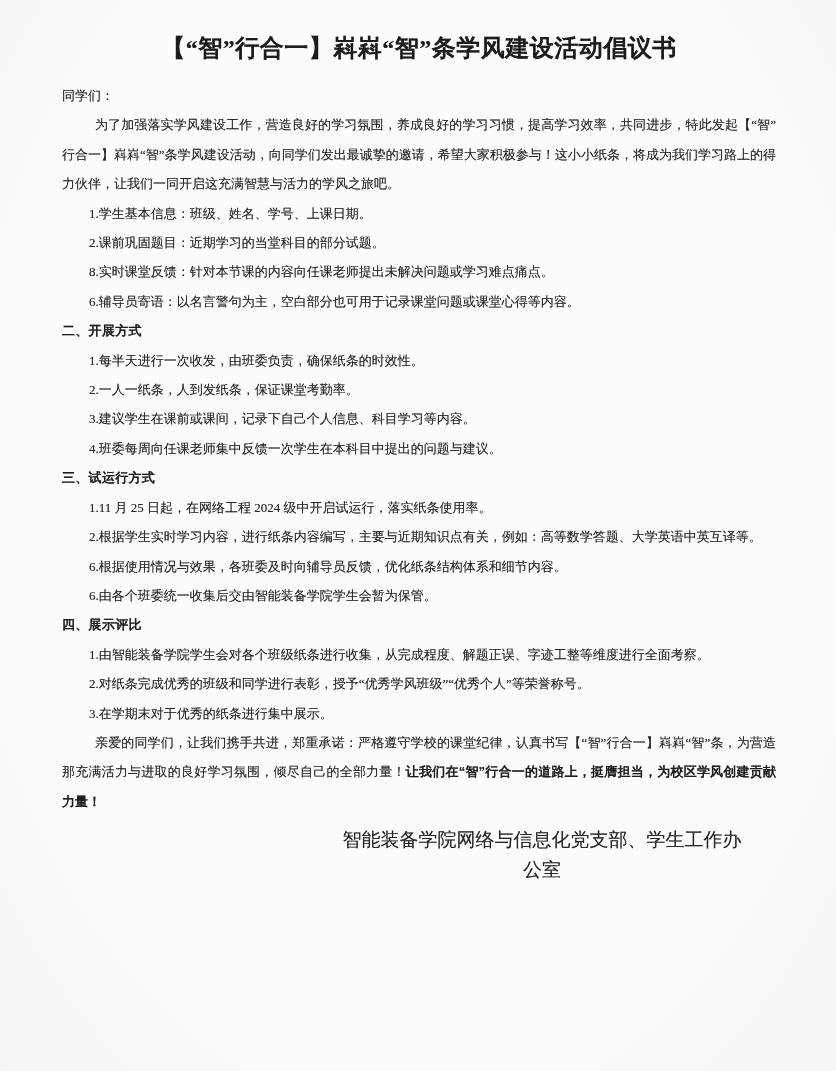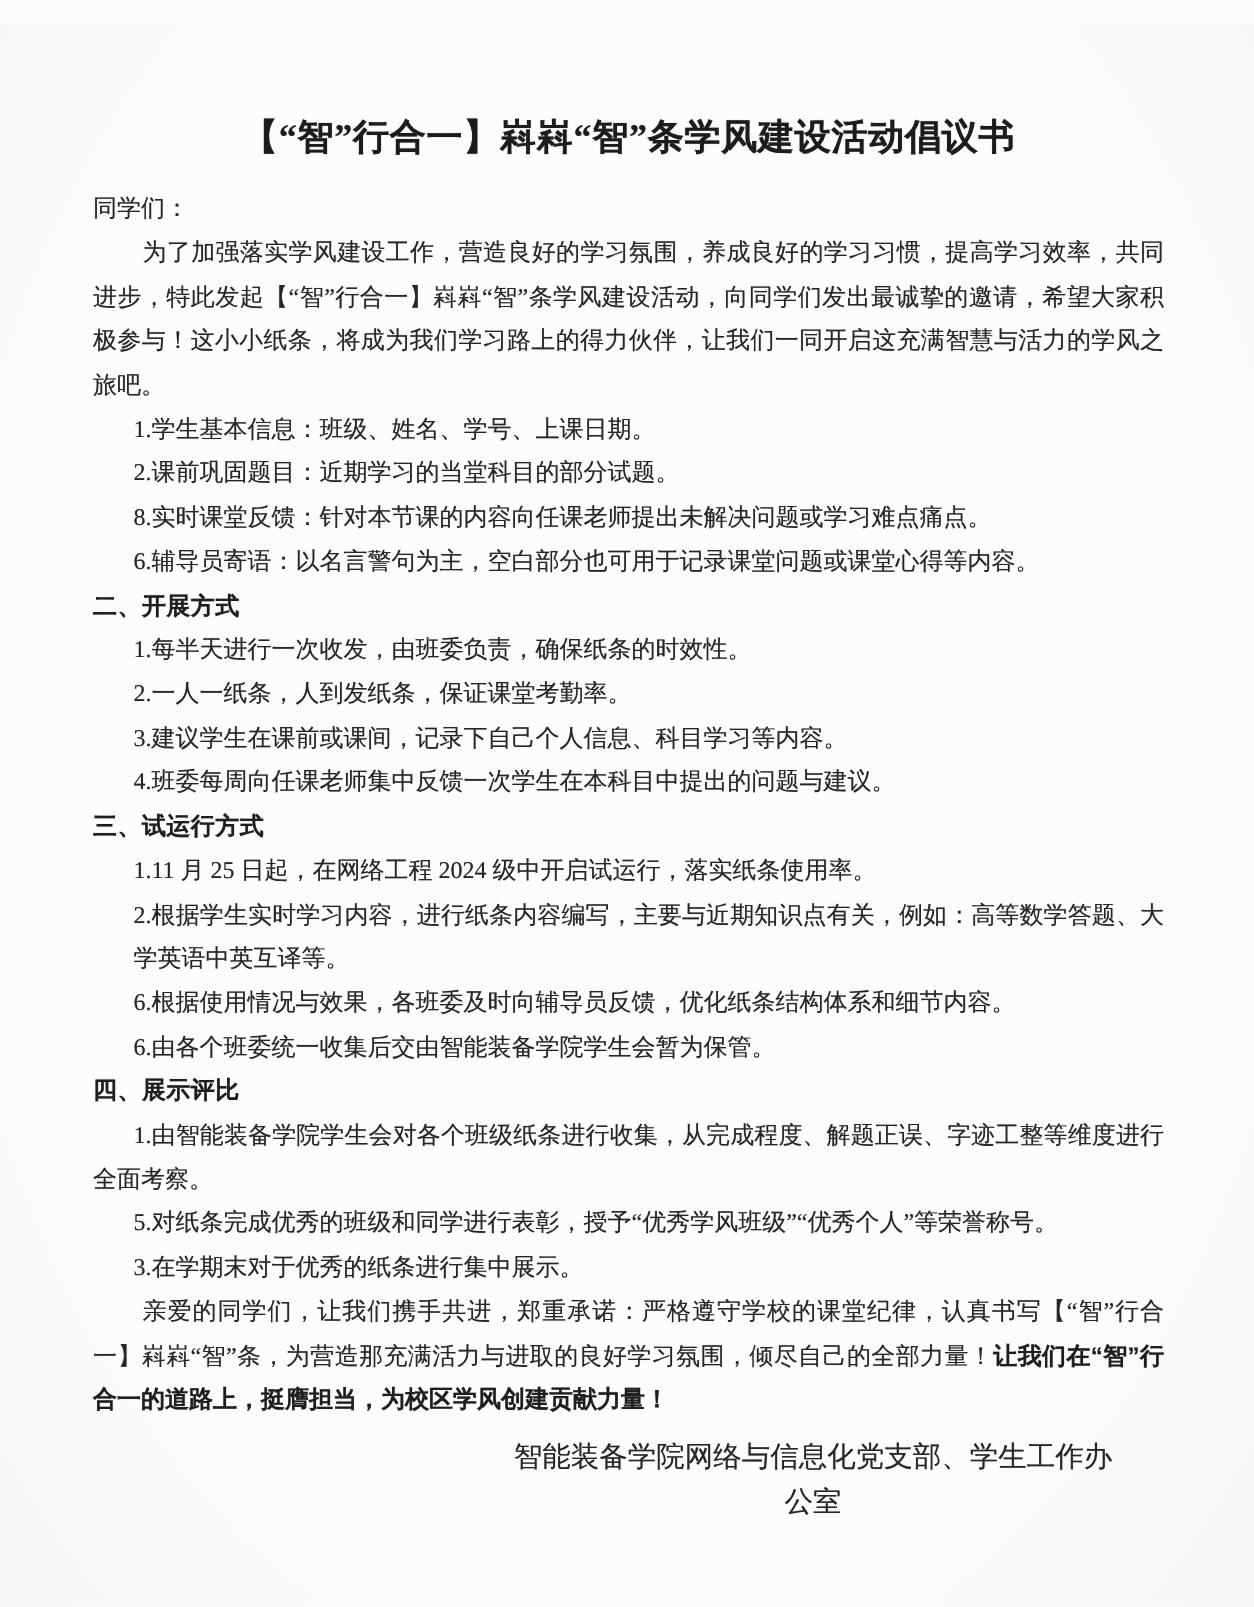--- a/index.html
+++ b/index.html
@@ -13,34 +13,34 @@
   .page {
     position: relative;
     width: 836px; height: 1071px;
     box-sizing: border-box;
     padding: 0 60px 0 62px;
     background:
       radial-gradient(ellipse at 50% 45%, rgba(255,255,255,0) 70%, rgba(120,120,120,0.05) 100%),
       #fcfcfb;
   }
   .doc-title {
-    padding-top: 60px;
-    margin: 16px;
+    padding-top: 32px;
+    margin: 0;
     text-align: center;
     font-size: 24px;
     line-height: 33px;
     font-weight: 700;
     color: #1c1c1c;
     letter-spacing: 0.5px;
     text-shadow: 0 0 0.6px rgba(30,30,30,0.55);
   }
   .content { margin-top: 16px; }
   .content p, .content h2 {
     margin: 0;
-    font-size: 16px;
+    font-size: 13px;
     line-height: 29.4px;
     text-align: justify;
     text-shadow: 0 0 0.5px rgba(40,40,40,0.45);
   }
   .salutation { text-indent: 0; }
   .para { text-indent: 33px; }
   .sec-heading {
     font-family: "Liberation Sans", sans-serif;
     font-weight: 700;
     color: #1e1e1e;
@@ -100,21 +100,21 @@
       <h2 class="sec-heading">三、试运行方式</h2>
       <p class="item">1.11 月 25 日起，在网络工程 2024 级中开启试运行，落实纸条使用率。</p>
       <p class="item hang">2.根据学生实时学习内容，进行纸条内容编写，主要与近期知识点有关，例如：高等数学答题、大学英语中英互译等。</p>
       <p class="item">6.根据使用情况与效果，各班委及时向辅导员反馈，优化纸条结构体系和细节内容。</p>
       <p class="item">6.由各个班委统一收集后交由智能装备学院学生会暂为保管。</p>
     </section>
 
     <section>
       <h2 class="sec-heading">四、展示评比</h2>
       <p class="item">1.由智能装备学院学生会对各个班级纸条进行收集，从完成程度、解题正误、字迹工整等维度进行全面考察。</p>
-      <p class="item">5.对纸条完成优秀的班级和同学进行表彰，授予“优秀学风班级”“优秀个人”等荣誉称号。</p>
+      <p class="item">2.对纸条完成优秀的班级和同学进行表彰，授予“优秀学风班级”“优秀个人”等荣誉称号。</p>
       <p class="item">3.在学期末对于优秀的纸条进行集中展示。</p>
     </section>
 
     <p class="para closing"><span>亲爱的同学们，让我们携手共进，郑重承诺：严格遵守学校的课堂纪律，认真书写【“智”行合一】嵙嵙“智”条，为营造那充满活力与进取的良好学习氛围，倾尽自己的全部力量！</span><span class="bold-run">让我们在“智”行合一的道路上，挺膺担当，为校区学风创建贡献力量！</span></p>
 
     <div class="sign-block">
       <p>智能装备学院网络与信息化党支部、学生工作办公室</p>
 
     </div>
 

